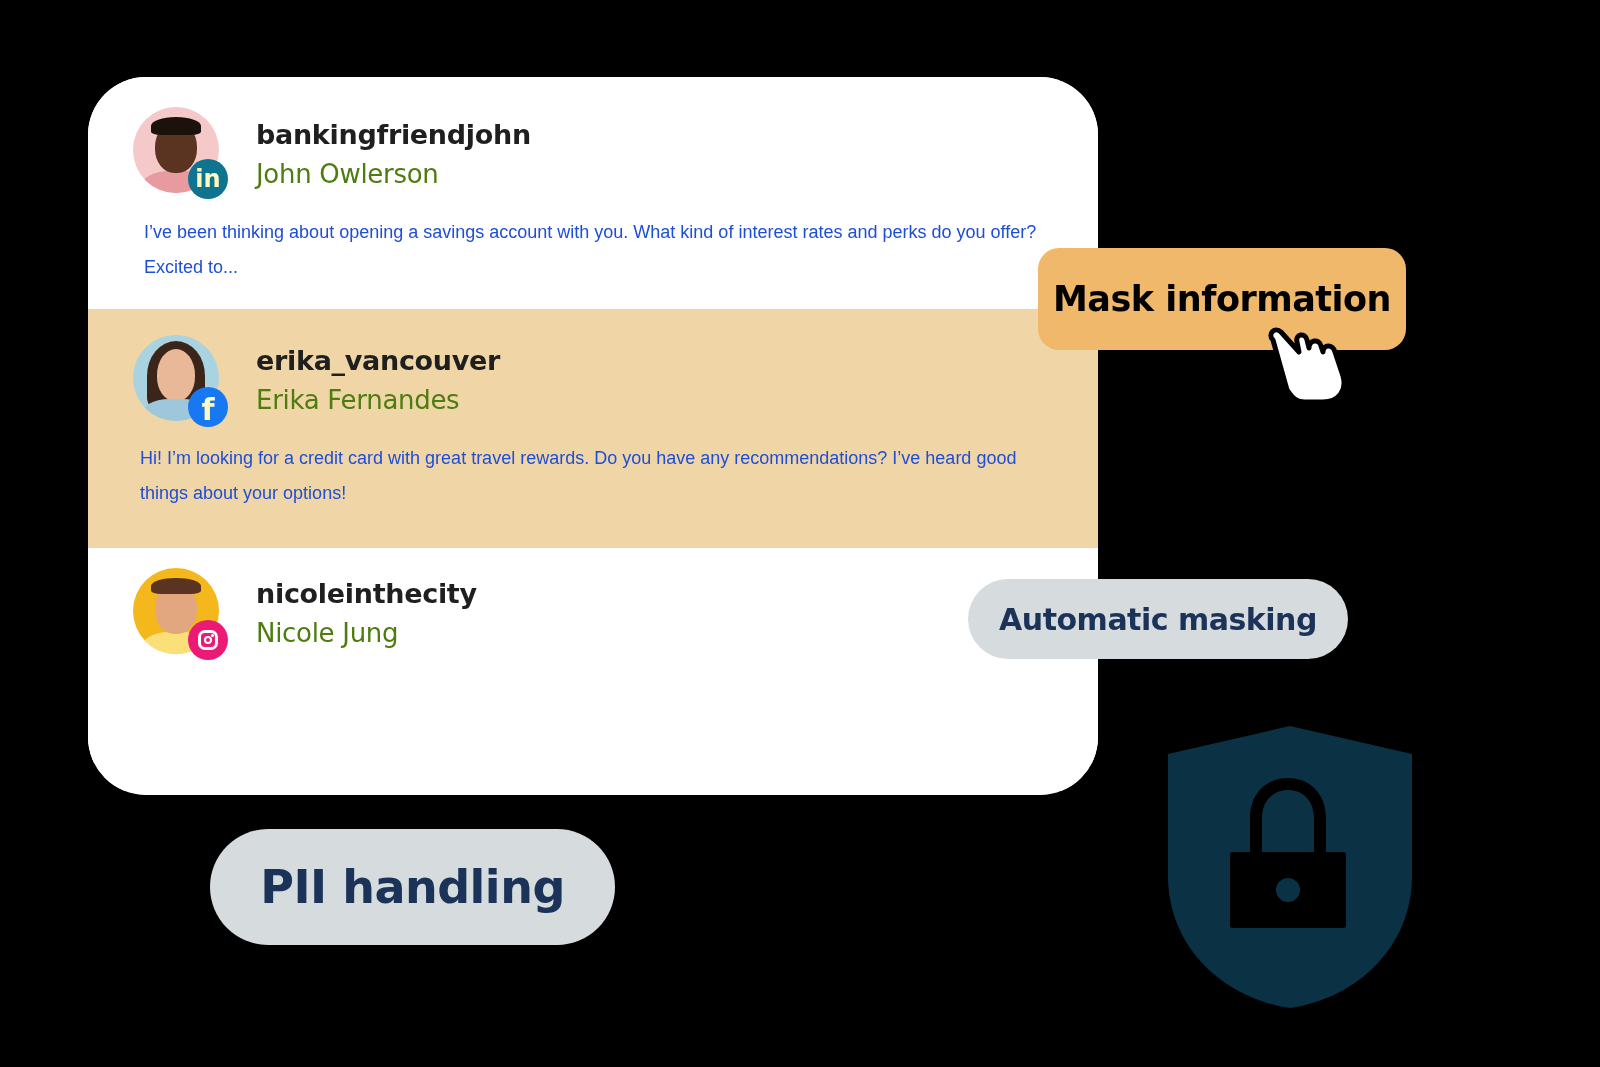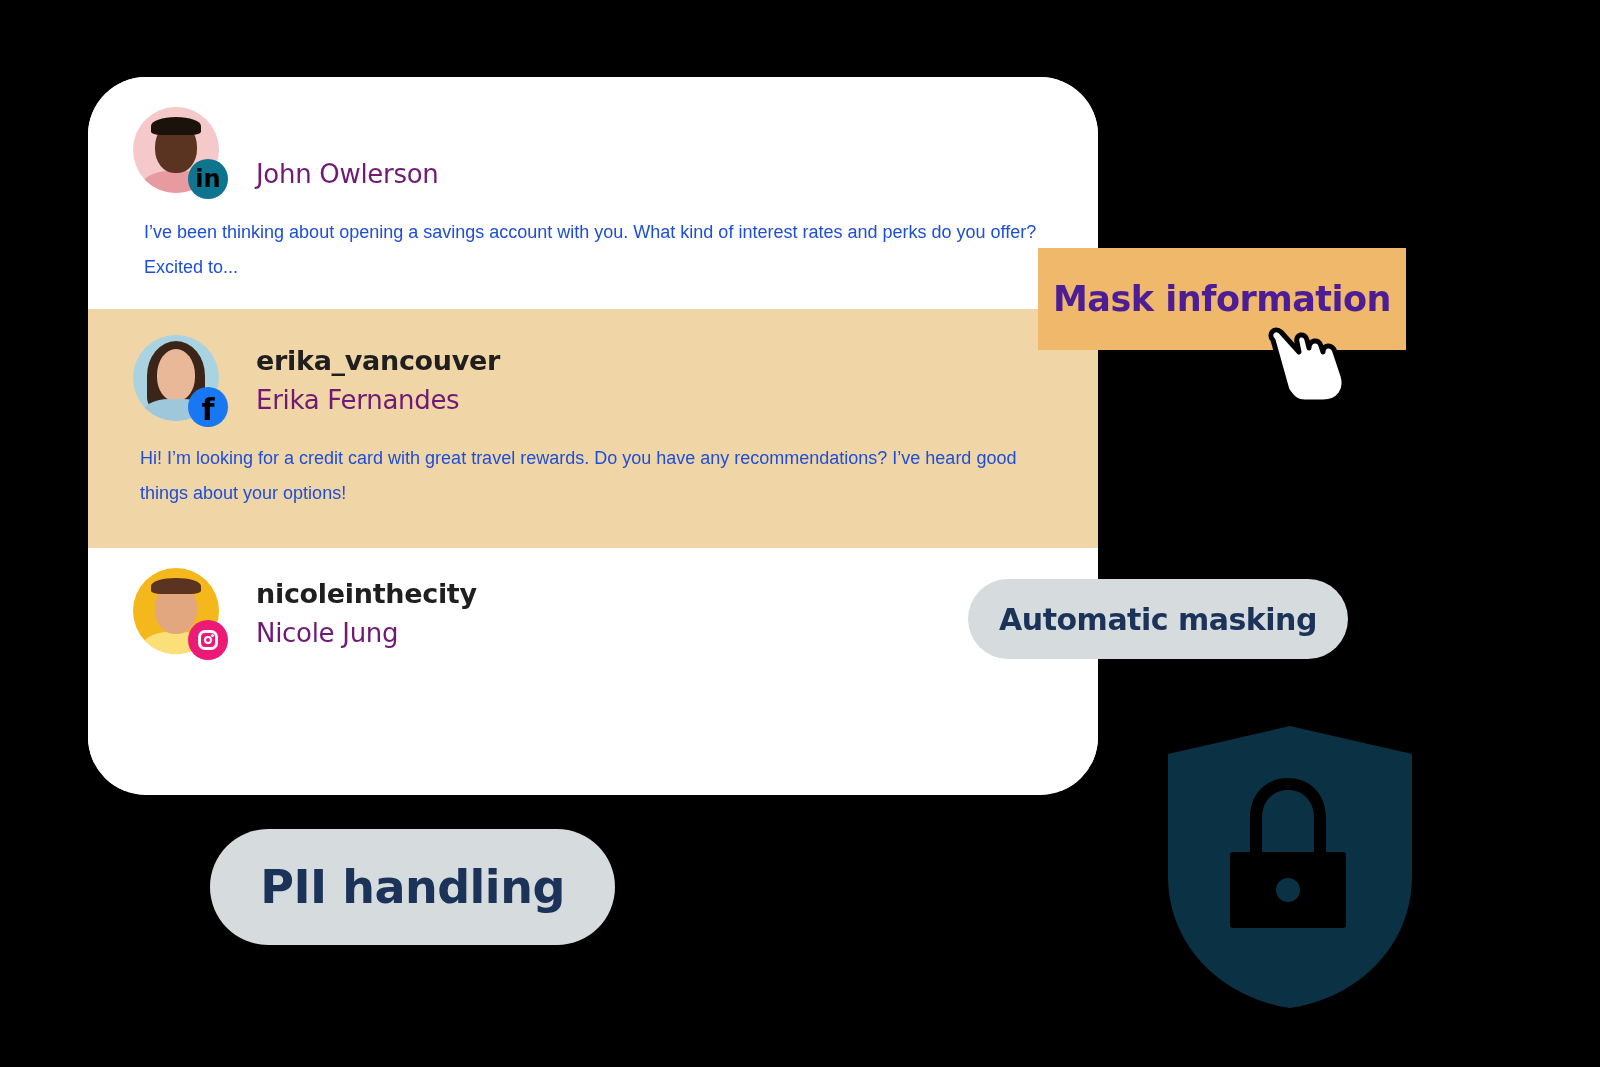--- a/index.html
+++ b/index.html
@@ -26,50 +26,50 @@
     }
     .avatar .hair {
       position: absolute; left: 18px; top: 6px; width: 50px; height: 30px; border-radius: 50% 50% 20% 20%;
     }
     .avatar .body {
       position: absolute; left: 8px; top: 64px; width: 70px; height: 40px; border-radius: 40% 40% 0 0;
     }
     .badge {
       position: absolute; left: 55px; top: 52px; width: 40px; height: 40px; border-radius: 50%;
       display: flex; align-items: center; justify-content: center;
-      color: #000000; font-weight: bold;
+      color: #fef9c3; font-weight: bold;
     }
     .badge.li { background: #0e7490; font-size: 24px; font-family: "DejaVu Sans", sans-serif; }
     .badge.fb { background: #1877f2; font-size: 30px; font-family: "DejaVu Sans", sans-serif; align-items: flex-end; overflow: hidden; }
     .badge.ig { background: #ec1a75; }
     .ig-glyph {
       width: 20px; height: 20px; border: 3px solid #fff; border-radius: 7px; position: relative; box-sizing: border-box;
     }
     .ig-glyph::before {
       content: ""; position: absolute; left: 3px; top: 3px; width: 8px; height: 8px; border: 2.5px solid #fff; border-radius: 50%; box-sizing: border-box;
     }
     .ig-glyph::after {
       content: ""; position: absolute; right: 1px; top: 1px; width: 3px; height: 3px; background: #fff; border-radius: 50%;
     }
     .username {
       position: absolute; left: 168px; font-size: 27px; font-weight: bold; color: #1f1f1f;
       font-family: "DejaVu Sans", sans-serif; letter-spacing: -0.3px;
     }
     .fullname {
-      position: absolute; left: 168px; font-size: 26px; color: #701a75;
+      position: absolute; left: 168px; font-size: 26px; color: #4d7c0f;
       font-family: "DejaVu Sans", sans-serif; letter-spacing: -0.3px;
     }
     .body-text {
       position: absolute; left: 52px; width: 900px; font-size: 18px; line-height: 35px; color: #1d4ed8;
       font-family: "Liberation Sans", sans-serif;
     }
     .mask-btn {
       position: absolute; left: 1038px; top: 248px; width: 368px; height: 102px;
-      background: #efb86a; border-radius: 0; display: flex; align-items: center; justify-content: center;
-      color: #4c1d95; font-size: 35px; font-weight: bold; font-family: "DejaVu Sans", sans-serif; letter-spacing: -0.5px;
+      background: #efb86a; border-radius: 21px; display: flex; align-items: center; justify-content: center;
+      color: #000000; font-size: 35px; font-weight: bold; font-family: "DejaVu Sans", sans-serif; letter-spacing: -0.5px;
     }
     .hand { position: absolute; left: 1265px; top: 320px; width: 100px; height: 84px; }
     .auto-pill {
       position: absolute; left: 968px; top: 579px; width: 380px; height: 80px; border-radius: 40px;
       background: #d6dbdd; display: flex; align-items: center; justify-content: center;
       color: #1b3259; font-size: 30px; font-weight: bold; font-family: "DejaVu Sans", sans-serif; letter-spacing: -0.5px;
     }
     .pii-pill {
       position: absolute; left: 210px; top: 829px; width: 405px; height: 116px; border-radius: 58px;
       background: #d6dbdd; display: flex; align-items: center; justify-content: center;
@@ -84,20 +84,21 @@
 
   <div class="msg m1">
     <div class="avatar-wrap" style="top:30px;">
       <div class="avatar" style="background:#f5c9c9;">
         <div class="body" style="background:#e79a9f;"></div>
         <div class="face" style="background:#5a3420;"></div>
         <div class="hair" style="background:#1c120c; height:18px; top:10px;"></div>
       </div>
       <div class="badge li">in</div>
     </div>
+    <div class="username" style="top:42px;">bankingfriendjohn</div>
     <div class="fullname" style="top:82px;">John Owlerson</div>
     <div class="body-text" style="top:138px; left:56px;">I’ve been thinking about opening a savings account with you. What kind of interest rates and perks do you offer? Excited to...</div>
   </div>
 
   <div class="msg m2">
     <div class="avatar-wrap" style="top:26px;">
       <div class="avatar" style="background:#a9d3e0;">
         <div class="hair" style="background:#3b2418; height:70px; top:6px; left:14px; width:58px;"></div>
         <div class="face" style="background:#e9b899; left:24px; width:38px;"></div>
         <div class="body" style="background:#9fc7dc;"></div>

